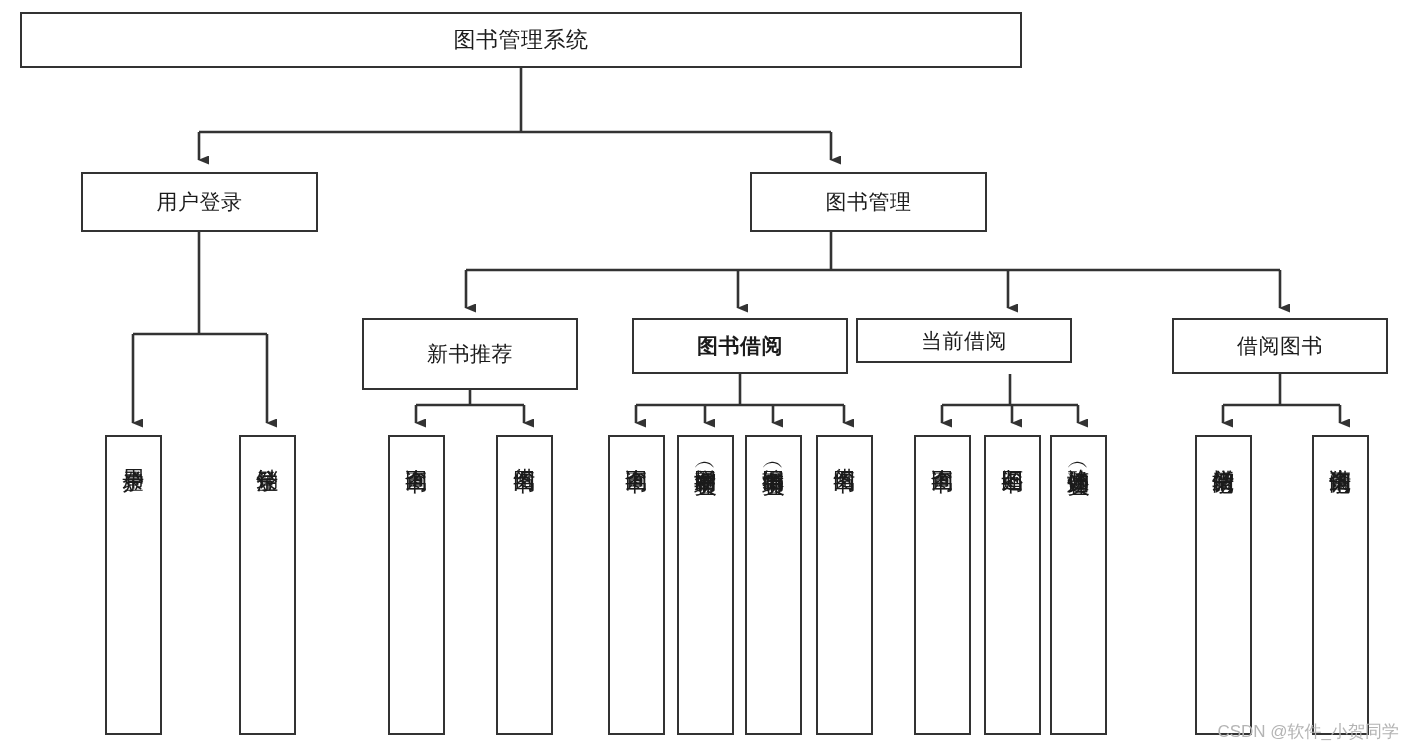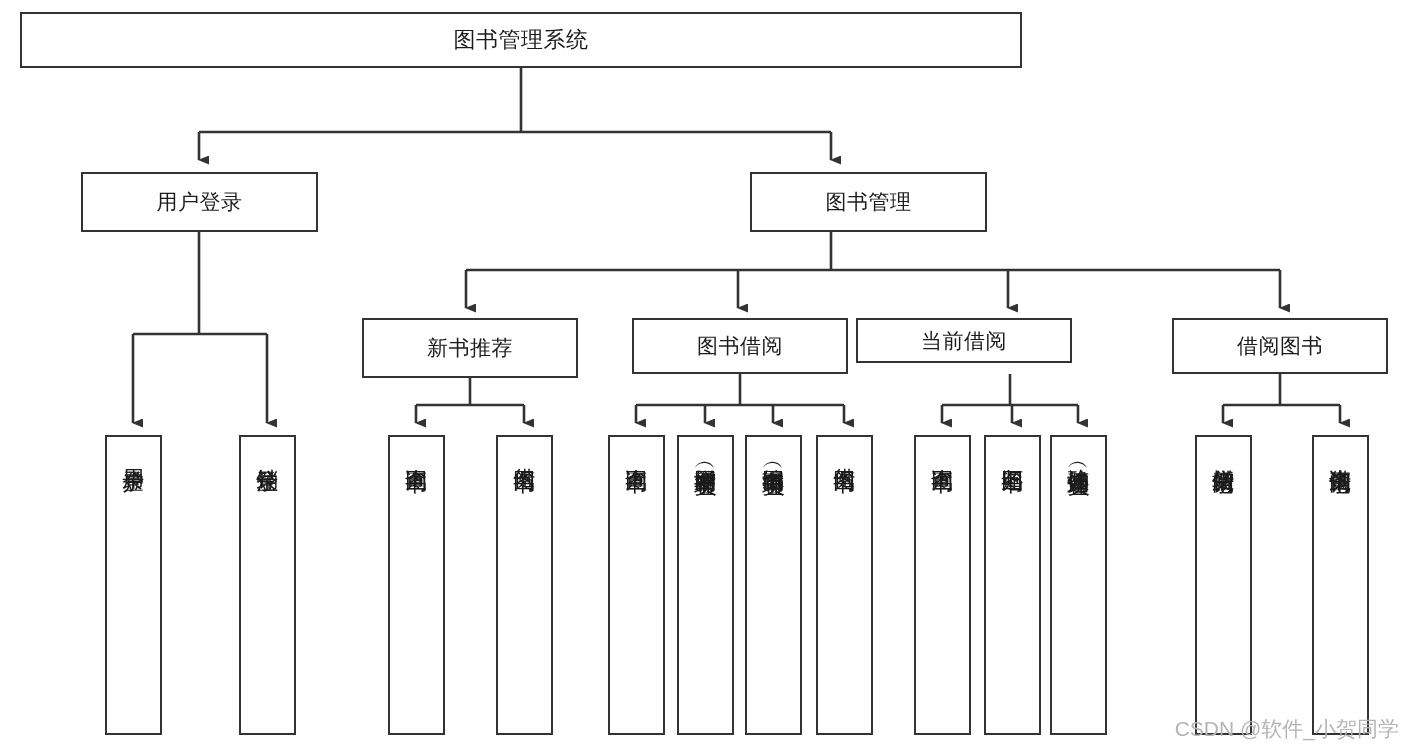--- a/index.html
+++ b/index.html
@@ -59,21 +59,21 @@
     text-orientation: upright;
     font-size: 22px;
     line-height: 1.06;
     letter-spacing: 1px;
     margin: 0 auto;
   }
   .watermark {
     position: absolute;
     right: 6px;
     bottom: 4px;
-    font-size: 21px;
+    font-size: 17px;
     color: #b4b4b4;
     font-family: "Liberation Sans", "DejaVu Sans", sans-serif;
     white-space: nowrap;
     z-index: 5;
     user-select: none;
   }
 </style>
 </head>
 <body>
 
@@ -135,25 +135,25 @@
   </div>
 
   <div class="node horizontal" style="left:81px; top:172px; width:237px; height:60px;">
     <span class="node-label">用户登录</span>
   </div>
 
   <div class="node horizontal" style="left:712px; top:172px; width:237px; height:60px;margin-left:38px;">
     <span class="node-label">图书管理</span>
   </div>
 
-  <div class="node horizontal" style="left:362px; top:318px; width:216px; height:60px;">
+  <div class="node horizontal" style="left:362px; top:318px; width:216px; height:72px;">
     <span class="node-label">新书推荐</span>
   </div>
 
-  <div class="node horizontal" style="left:632px; top:318px; width:216px; height:56px;">
+  <div class="node horizontal" style="left:632px; top:318px; width:216px; height:56px;font-weight:bold;">
     <span class="node-label">图书借阅</span>
   </div>
 
   <div class="node horizontal" style="left:856px; top:318px; width:216px; height:45px;">
     <span class="node-label">当前借阅</span>
   </div>
 
   <div class="node horizontal" style="left:1172px; top:318px; width:216px; height:56px;">
     <span class="node-label">借阅图书</span>
   </div>

